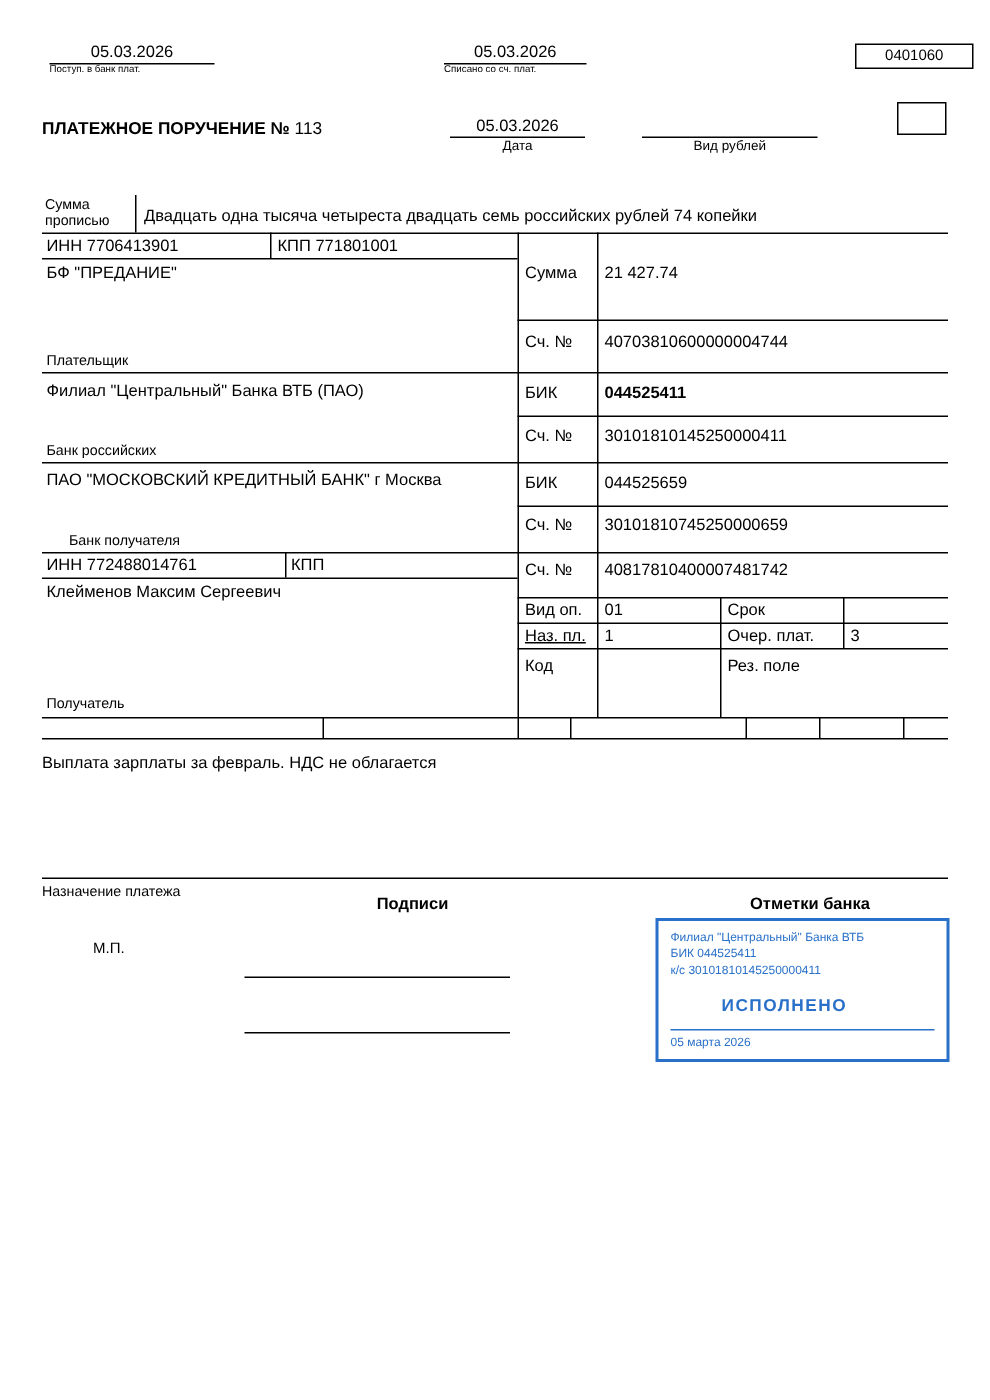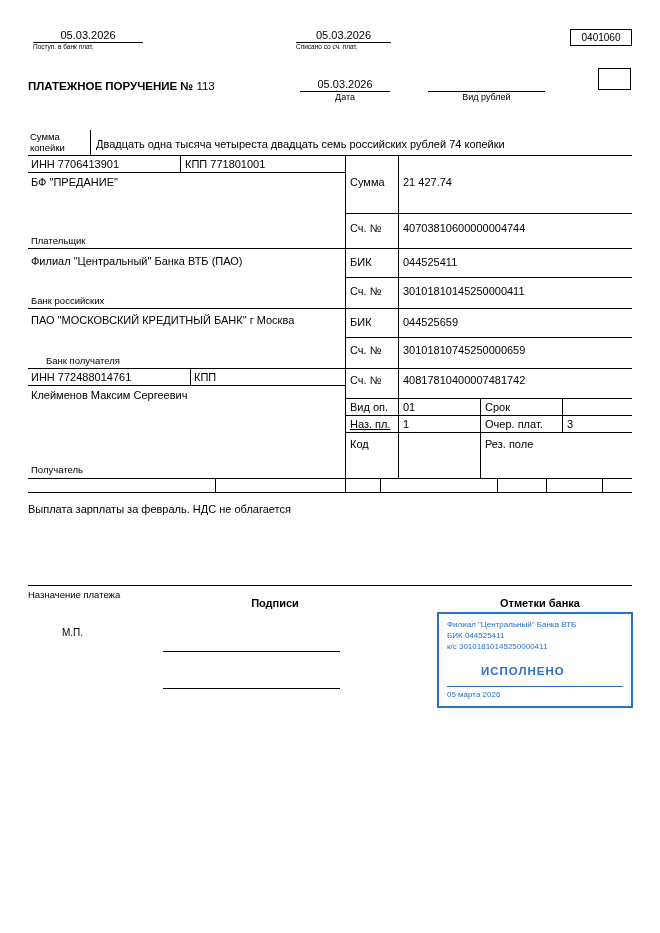--- a/index.html
+++ b/index.html
@@ -26,39 +26,39 @@
 <div class="page">
 
   <div class="abs" style="left:33px;top:29px;width:110px;">
     <div class="c ul">05.03.2026</div>
     <div class="tiny">Поступ. в банк плат.</div>
   </div>
   <div class="abs" style="left:296px;top:29px;width:95px;">
     <div class="c ul">05.03.2026</div>
     <div class="tiny">Списано со сч. плат.</div>
   </div>
-  <div class="abs box c" style="left:570px;top:29px;width:62px;height:17px;line-height:15px;font-size:10px;">0401060</div>
+  <div class="abs box c" style="left:570px;top:29px;width:79px;height:17px;line-height:15px;font-size:10px;">0401060</div>
 
   <div class="abs" style="left:28px;top:80px;font-size:11.5px;">
     <span class="b">ПЛАТЕЖНОЕ ПОРУЧЕНИЕ №</span>
     <span>113</span>
   </div>
   <div class="abs" style="left:300px;top:78px;width:90px;">
     <div class="c ul">05.03.2026</div>
     <div class="small c">Дата</div>
   </div>
   <div class="abs" style="left:428px;top:78px;width:117px;">
     <div style="height:13px;border-bottom:1px solid #000;"></div>
     <div class="small c">Вид рублей</div>
   </div>
   <div class="abs box" style="left:598px;top:68px;width:33px;height:22px;"></div>
 
   <div class="abs lbl" style="left:30px;top:131px;width:58px;line-height:11px;">
     <div>Сумма</div>
-    <div>копейки</div>
+    <div>прописью</div>
   </div>
   <div class="abs" style="left:96px;top:138px;width:532px;">Двадцать одна тысяча четыреста двадцать семь российских рублей 74 копейки</div>
 
   <div class="hl" style="left:28px;top:155px;width:604px;"></div>
   <div class="hl" style="left:28px;top:172px;width:317px;"></div>
   <div class="hl" style="left:345px;top:213px;width:287px;"></div>
   <div class="hl" style="left:28px;top:248px;width:604px;"></div>
   <div class="hl" style="left:345px;top:277px;width:287px;"></div>
   <div class="hl" style="left:28px;top:308px;width:604px;"></div>
   <div class="hl" style="left:345px;top:337px;width:287px;"></div>
@@ -88,21 +88,21 @@
   <div class="abs" style="left:31px;top:176px;">БФ "ПРЕДАНИЕ"</div>
   <div class="abs lbl" style="left:31px;top:235px;">Плательщик</div>
   <div class="abs" style="left:350px;top:176px;">Сумма</div>
   <div class="abs" style="left:403px;top:176px;">21 427.74</div>
   <div class="abs" style="left:350px;top:222px;">Сч. №</div>
   <div class="abs" style="left:403px;top:222px;">40703810600000004744</div>
 
   <div class="abs" style="left:31px;top:255px;">Филиал "Центральный" Банка ВТБ (ПАО)</div>
   <div class="abs lbl" style="left:31px;top:295px;">Банк российских</div>
   <div class="abs" style="left:350px;top:256px;">БИК</div>
-  <div class="abs" style="left:403px;top:256px;">044525411</div>
+  <div class="abs" style="left:403px;top:256px;font-weight:bold;">044525411</div>
   <div class="abs" style="left:350px;top:285px;">Сч. №</div>
   <div class="abs" style="left:403px;top:285px;">30101810145250000411</div>
 
   <div class="abs" style="left:31px;top:314px;">ПАО "МОСКОВСКИЙ КРЕДИТНЫЙ БАНК" г Москва</div>
   <div class="abs lbl" style="left:46px;top:355px;">Банк получателя</div>
   <div class="abs" style="left:350px;top:316px;">БИК</div>
   <div class="abs" style="left:403px;top:316px;">044525659</div>
   <div class="abs" style="left:350px;top:344px;">Сч. №</div>
   <div class="abs" style="left:403px;top:344px;">30101810745250000659</div>
 

